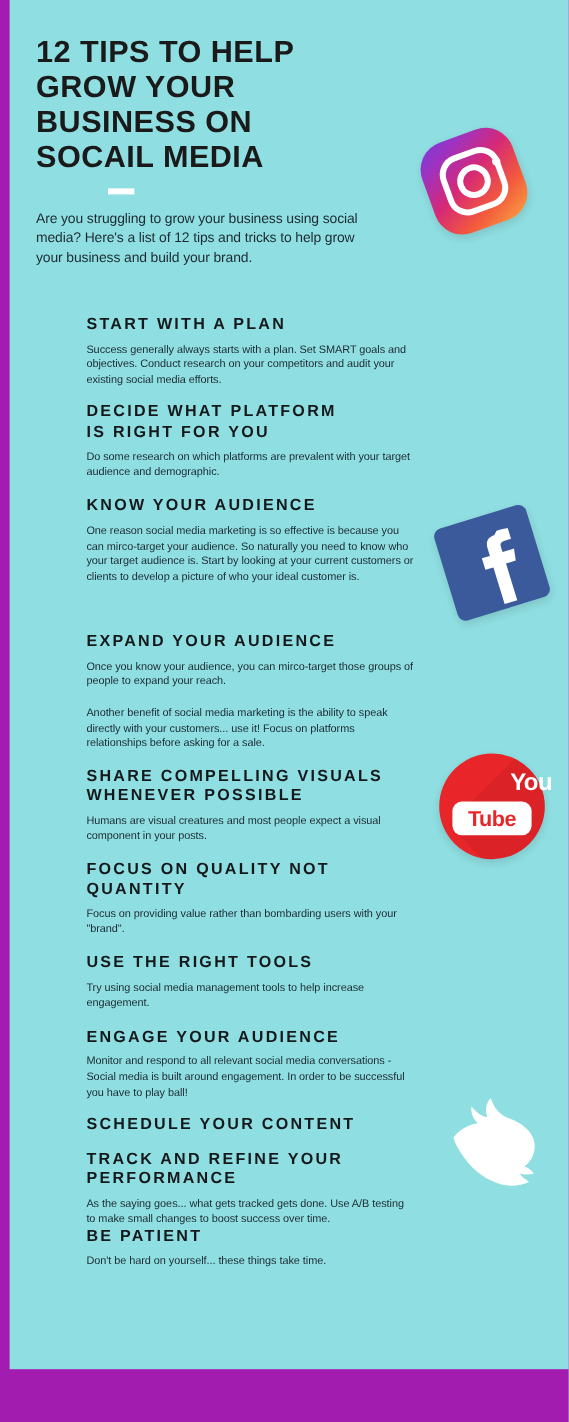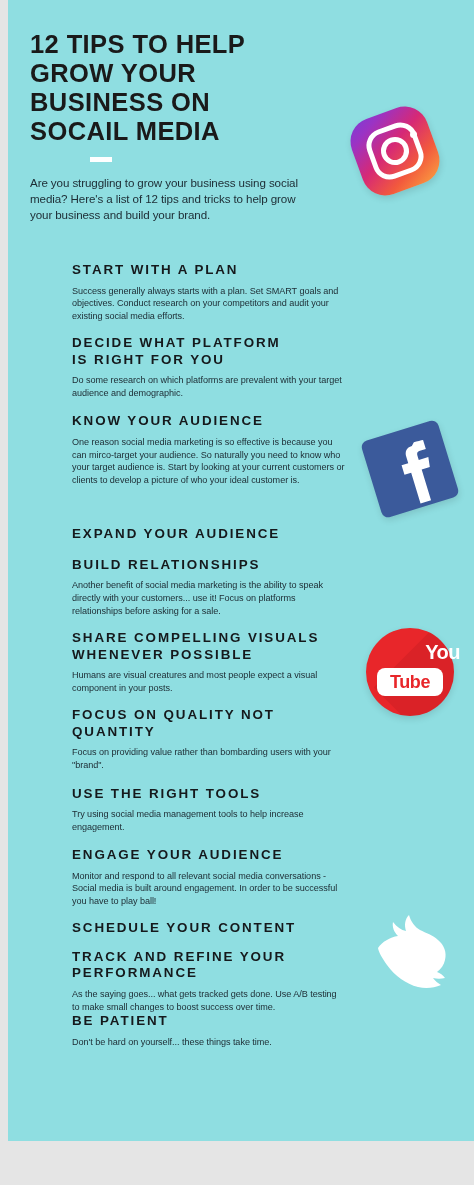--- a/index.html
+++ b/index.html
@@ -15,21 +15,21 @@
     background: #a4e3e4;
     font-family: "Liberation Sans", sans-serif;
     position: relative;
   }
 
   
   #infographic {
     position: relative;
     width: 474px;
     height: 1185px;
-    background: #e5e5e5;
+    background: #a21caf;
   }
 
   #panel {
     position: absolute;
     left: 8px;
     top: 0px;
     width: 466px;
     height: 1141px;
     background: #8fdee1;
     overflow: hidden;
@@ -276,23 +276,23 @@
           <div class="tip-heading">DECIDE WHAT PLATFORM
 IS RIGHT FOR YOU</div>
           <div class="tip-body">Do some research on which platforms are prevalent with your target audience and demographic.</div>
         </div>
         <div class="tip" style="margin-bottom: 14px;">
           <div class="tip-heading">KNOW YOUR AUDIENCE</div>
           <div class="tip-body">One reason social media marketing is so effective is because you can mirco-target your audience. So naturally you need to know who your target audience is. Start by looking at your current customers or clients to develop a picture of who your ideal customer is.</div>
         </div>
         <div class="tip" style="margin-bottom: 14px; margin-top: 40px;">
           <div class="tip-heading">EXPAND YOUR AUDIENCE</div>
+          <div class="tip-body">Once you know your audience, you can mirco-target those groups of people to expand your reach.</div>
         </div>
         <div class="tip" style="margin-bottom: 13px;">
-          <div class="tip-heading">BUILD RELATIONSHIPS</div>
           <div class="tip-body">Another benefit of social media marketing is the ability to speak directly with your customers... use it! Focus on platforms relationships before asking for a sale.</div>
         </div>
         <div class="tip" style="margin-bottom: 13px;">
           <div class="tip-heading">SHARE COMPELLING VISUALS
 WHENEVER POSSIBLE</div>
           <div class="tip-body">Humans are visual creatures and most people expect a visual component in your posts.</div>
         </div>
         <div class="tip" style="margin-bottom: 14px;">
           <div class="tip-heading">FOCUS ON QUALITY NOT
 QUANTITY</div>

